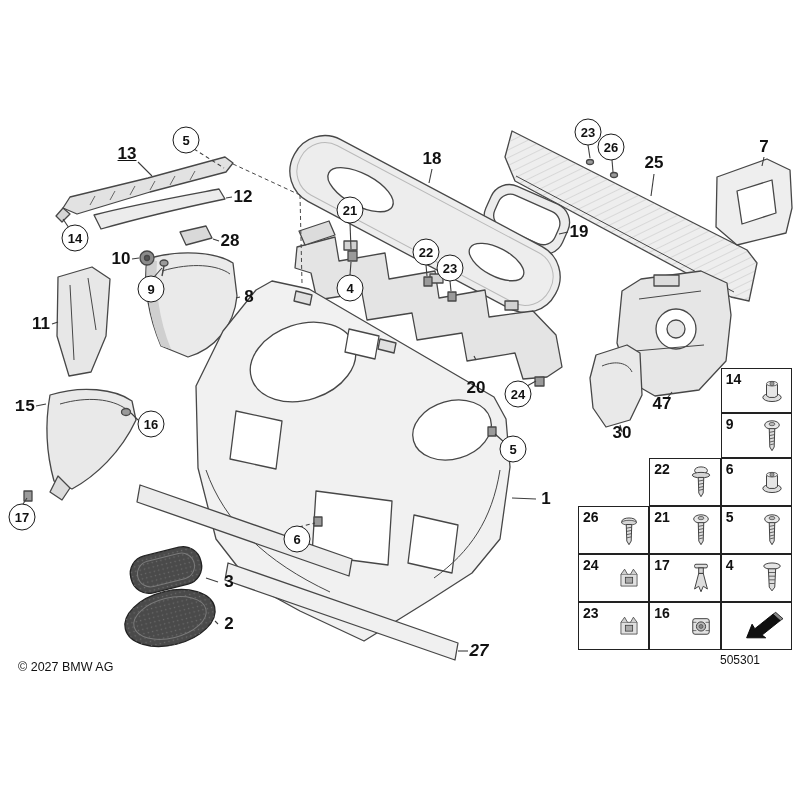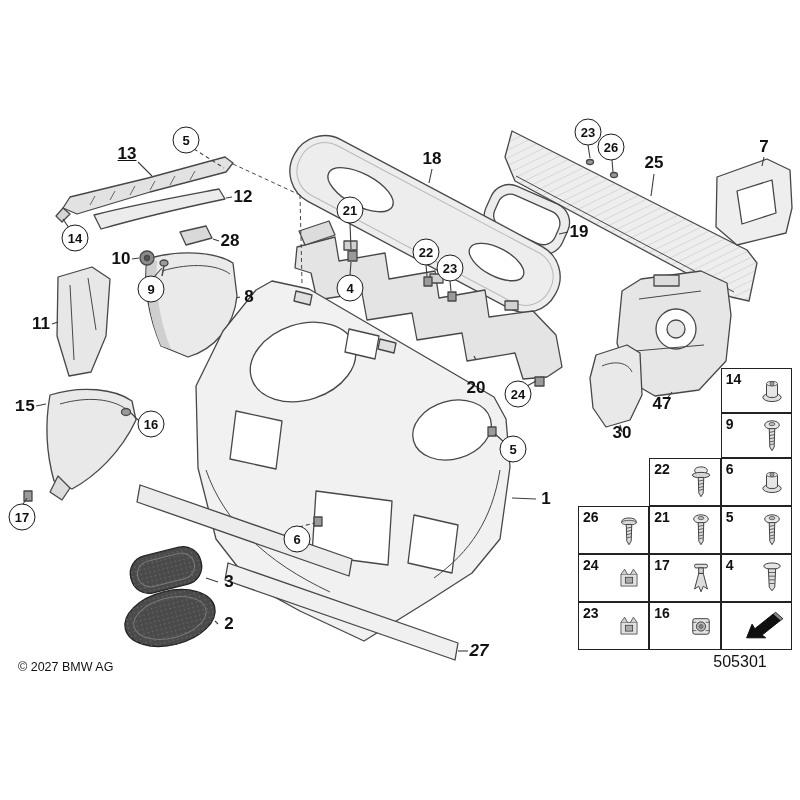--- a/index.html
+++ b/index.html
@@ -10,21 +10,21 @@
            cursor:pointer;user-select:none;}
   .callout.plain{font-size:17px;}
   .callout.circled{width:25px;height:25px;border:1.6px solid #1a1a1a;border-radius:50%;
            background:#fff;display:flex;align-items:center;justify-content:center;
            font-size:13px;}
   .legend-cell{position:absolute;border:1.5px solid #222;background:#fff;box-sizing:border-box;}
   .legend-cell .num{position:absolute;top:2px;left:4px;font-weight:bold;font-size:14px;color:#111;}
   .legend-cell .icon{position:absolute;right:8px;top:50%;transform:translateY(-50%);}
   #copyright{position:absolute;left:18px;top:660px;font-size:12.5px;color:#111;}
   #diagram-number{position:absolute;left:690px;top:653px;width:100px;text-align:center;
-           font-size:16px;color:#111;}
+           font-size:12px;color:#111;}
 </style>
 </head>
 <body>
 
 <div id="stage">
 
   <svg id="drawing" width="800" height="800" viewBox="0 0 800 800">
     <defs>
       <pattern id="hatch" patternUnits="userSpaceOnUse" width="7" height="7" patternTransform="rotate(64)">
         <line x1="0" y1="0" x2="0" y2="7" stroke="#9f9f9f" stroke-width="1"></line>

